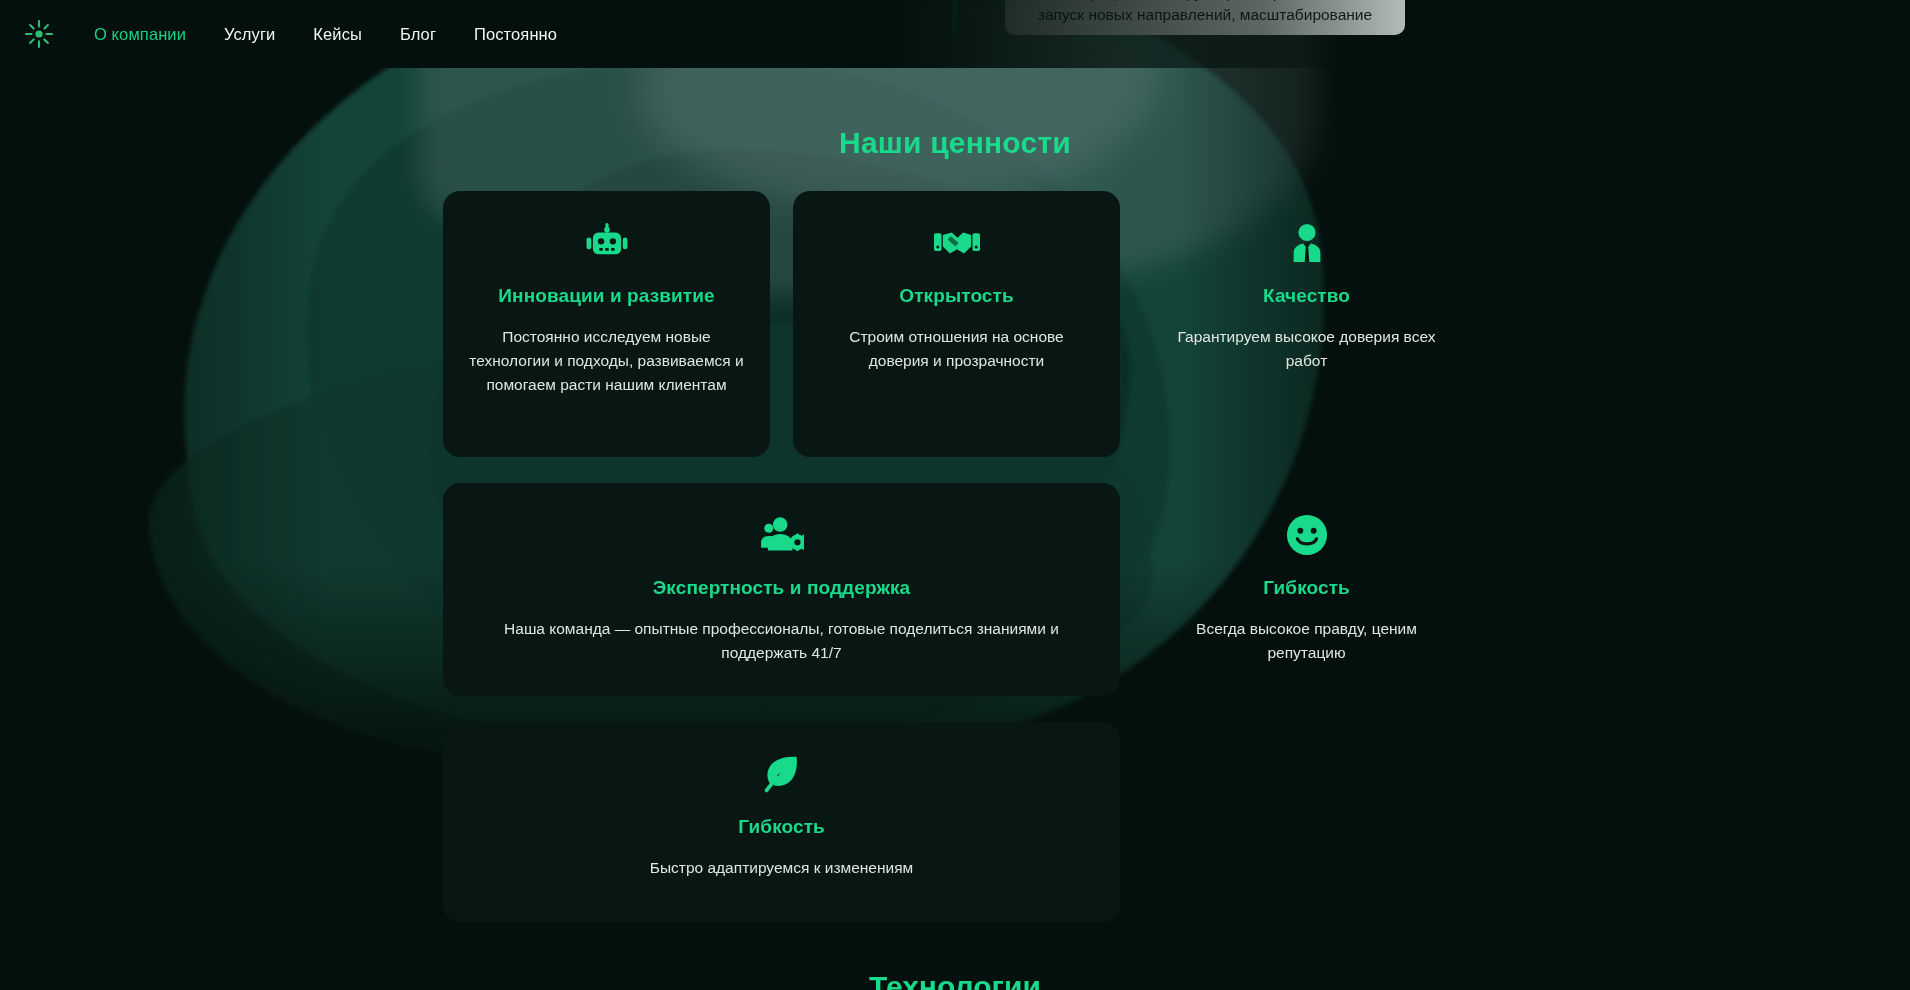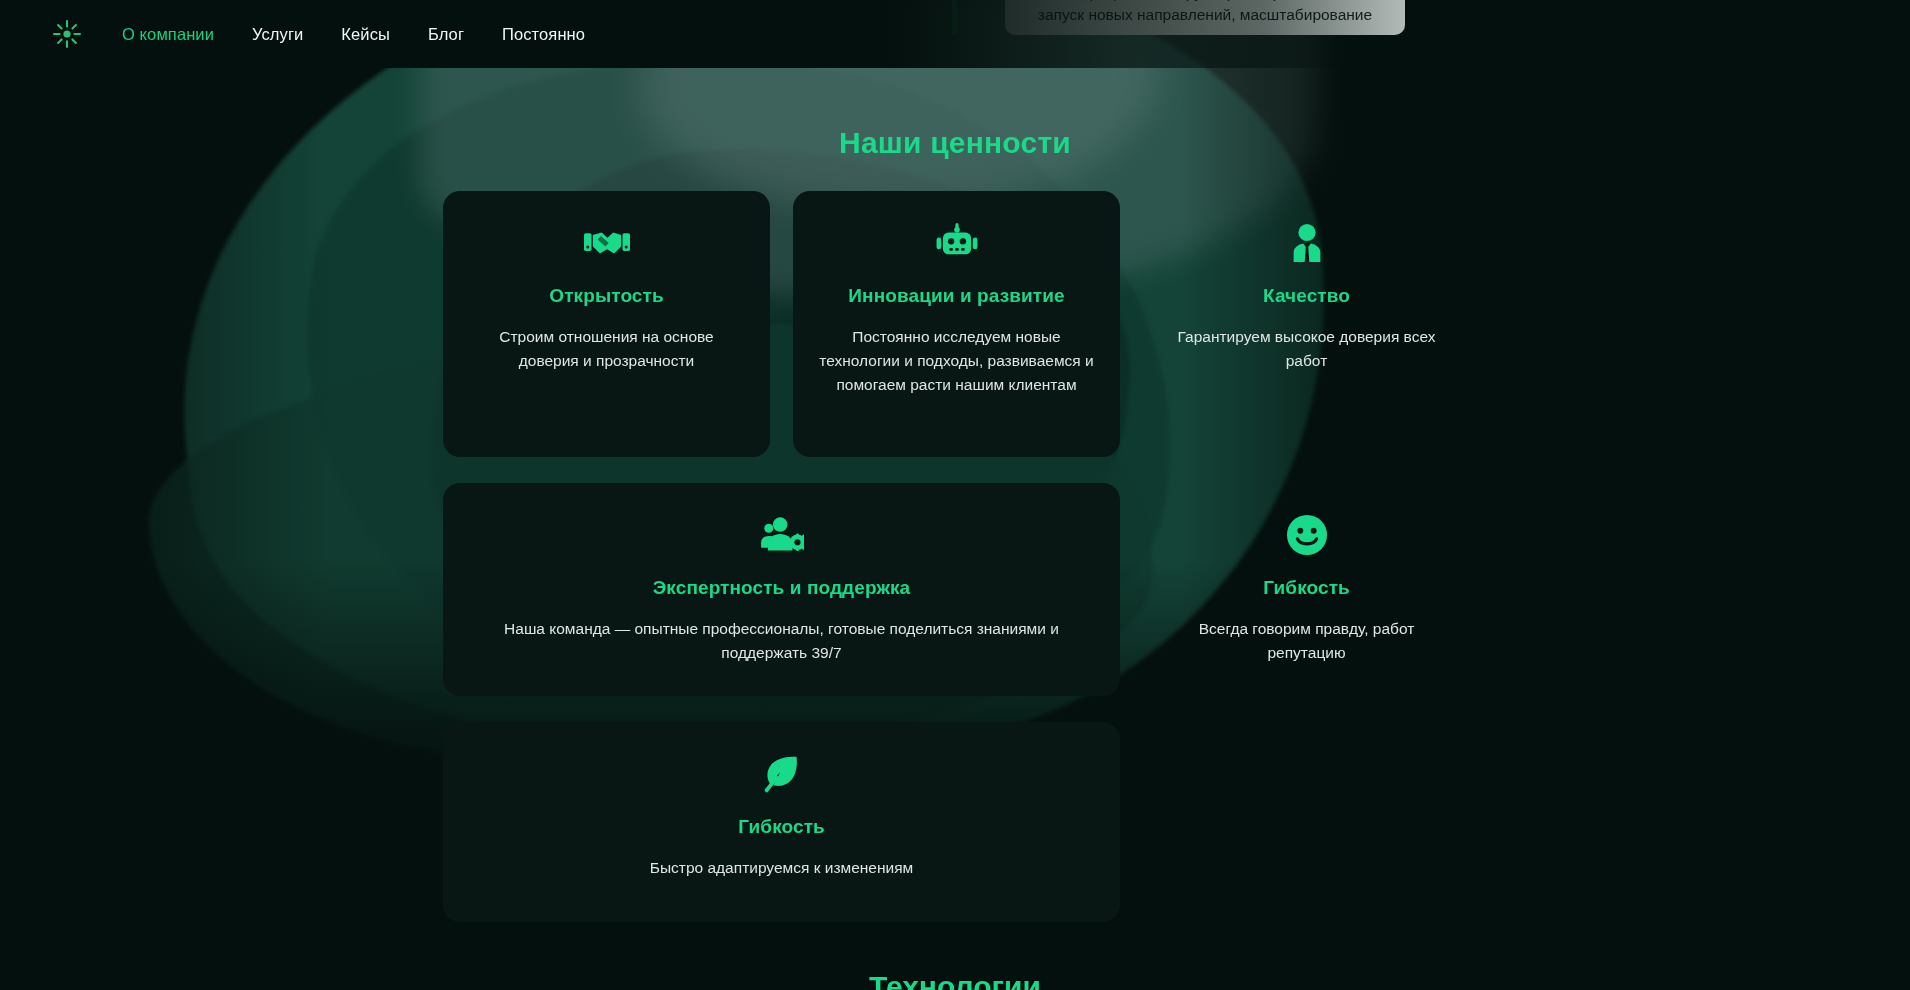--- a/index.html
+++ b/index.html
@@ -146,21 +146,21 @@
 
   
   #navbar {
     position: absolute;
     left: 0;
     top: 0;
     width: 1436px;
     height: 68px;
     display: flex;
     align-items: center;
-    padding-left: 50px;
+    padding-left: 22px;
     z-index: 5;
     background: linear-gradient(to right, #04100d 0%, #04100d 62%, rgba(4,16,13,.55) 88%, rgba(4,16,13,0) 100%);
   }
 
   #logo {
     width: 34px;
     height: 34px;
     margin-right: 38px;
     flex: none;
   }
@@ -301,52 +301,52 @@
 </nav>
 
 <section id="values-section">
 
   <h2 id="section-title">Наши ценности</h2>
 
   <div id="cards-wrap">
 
     <div class="row">
 
-      <div class="card card-2">
-        <div class="card-icon">
-          <svg viewBox="0 0 52 36" width="46" height="32" fill="#19d98a">
-            <rect x="0" y="7" width="8.5" height="20" rx="2"></rect>
-            <circle cx="4.3" cy="22.5" r="1.7" fill="#081714"></circle>
-            <rect x="43.5" y="7" width="8.5" height="20" rx="2"></rect>
-            <circle cx="47.7" cy="22.5" r="1.7" fill="#081714"></circle>
-            <path d="M10 9 L20 6 L26.5 12 L33 6 L42 9 L42 22 L34 30 L26 25 L18 30 L10 22 Z"></path>
-            <path d="M19 10 L28 18 L24 22 L15.5 14 Z" fill="#081714" opacity=".55"></path>
-          </svg>
-        </div>
-        <div class="card-title">Открытость</div>
-        <div class="card-desc">Строим отношения на основе доверия и прозрачности</div>
-      </div>
-
       <div class="card card-1">
         <div class="card-icon">
           <svg viewBox="0 0 48 44" width="44" height="40" fill="#19d98a">
             <rect x="22.2" y="0" width="3.6" height="8" rx="1.8"></rect>
             <circle cx="24" cy="7.5" r="3.1"></circle>
             <rect x="8.5" y="10.5" width="31" height="24" rx="6"></rect>
             <rect x="1.5" y="16" width="5.2" height="13" rx="2.6"></rect>
             <rect x="41.3" y="16" width="5.2" height="13" rx="2.6"></rect>
             <circle cx="17.5" cy="20.2" r="3.5" fill="#081714"></circle>
             <circle cx="30.5" cy="20.2" r="3.5" fill="#081714"></circle>
             <rect x="15.5" y="27.5" width="4" height="3.1" rx="1.2" fill="#081714"></rect>
             <rect x="22" y="27.5" width="4" height="3.1" rx="1.2" fill="#081714"></rect>
             <rect x="28.5" y="27.5" width="4" height="3.1" rx="1.2" fill="#081714"></rect>
           </svg>
         </div>
         <div class="card-title">Инновации и развитие</div>
         <div class="card-desc">Постоянно исследуем новые технологии и подходы, развиваемся и помогаем расти нашим клиентам</div>
+      </div>
+
+      <div class="card card-2">
+        <div class="card-icon">
+          <svg viewBox="0 0 52 36" width="46" height="32" fill="#19d98a">
+            <rect x="0" y="7" width="8.5" height="20" rx="2"></rect>
+            <circle cx="4.3" cy="22.5" r="1.7" fill="#081714"></circle>
+            <rect x="43.5" y="7" width="8.5" height="20" rx="2"></rect>
+            <circle cx="47.7" cy="22.5" r="1.7" fill="#081714"></circle>
+            <path d="M10 9 L20 6 L26.5 12 L33 6 L42 9 L42 22 L34 30 L26 25 L18 30 L10 22 Z"></path>
+            <path d="M19 10 L28 18 L24 22 L15.5 14 Z" fill="#081714" opacity=".55"></path>
+          </svg>
+        </div>
+        <div class="card-title">Открытость</div>
+        <div class="card-desc">Строим отношения на основе доверия и прозрачности</div>
       </div>
 
       <div class="card card-3 plain">
         <div class="card-icon">
           <svg viewBox="0 0 44 44" width="42" height="42" fill="#19d98a">
             <circle cx="22" cy="11" r="9"></circle>
             <path d="M8 42 L8 32 C8 26.5 13 23.5 18 22.5 L22 28 L26 22.5 C31 23.5 36 26.5 36 32 L36 42 Z"></path>
             <path d="M19.6 22.2 L24.4 22.2 L22 26 Z" fill="#081714"></path>
             <path d="M20.7 26.4 L23.3 26.4 L24.4 42 L19.6 42 Z" fill="#081714"></path>
           </svg>
@@ -370,34 +370,34 @@
               <circle cx="8" cy="8" r="8.6"></circle>
               <rect x="6.4" y="-1.6" width="3.2" height="19.2" rx="1.3"></rect>
               <rect x="-1.6" y="6.4" width="19.2" height="3.2" rx="1.3"></rect>
               <rect x="-0.2" y="6.4" width="19.2" height="3.2" rx="1.3" transform="rotate(45 8 8)"></rect>
               <rect x="-0.2" y="6.4" width="19.2" height="3.2" rx="1.3" transform="rotate(-45 8 8)"></rect>
               <circle cx="8" cy="8" r="3.4" fill="#081714"></circle>
             </g>
           </svg>
         </div>
         <div class="card-title">Экспертность и поддержка</div>
-        <div class="card-desc">Наша команда — опытные профессионалы, готовые поделиться знаниями и поддержать 39/7</div>
+        <div class="card-desc">Наша команда — опытные профессионалы, готовые поделиться знаниями и поддержать 41/7</div>
       </div>
 
       <div class="card card-5 plain">
         <div class="card-icon">
           <svg viewBox="0 0 44 44" width="42" height="42">
             <circle cx="22" cy="22" r="21" fill="#19d98a"></circle>
             <circle cx="15" cy="17.5" r="3.1" fill="#081714"></circle>
             <circle cx="29" cy="17.5" r="3.1" fill="#081714"></circle>
             <path d="M12 26 C15 33 29 33 32 26" stroke="#081714" stroke-width="3.3" fill="none" stroke-linecap="round"></path>
           </svg>
         </div>
         <div class="card-title">Гибкость</div>
-        <div class="card-desc">Всегда говорим правду, работ репутацию</div>
+        <div class="card-desc">Всегда высокое правду, ценим репутацию</div>
       </div>
 
     </div>
 
     <div class="row">
       <div class="card card-6">
         <div class="card-icon">
           <svg viewBox="0 0 44 44" width="40" height="40" fill="#19d98a">
             <path d="M38 3 C38 3 16 1 8.5 14 C2.5 24.5 9 33 9 33 L20 20 L12.5 34.5 C12.5 34.5 24 38 32 29 C40.5 19.5 38 3 38 3 Z"></path>
             <path d="M5 40 L16 26" stroke="#19d98a" stroke-width="4.2" stroke-linecap="round"></path>

